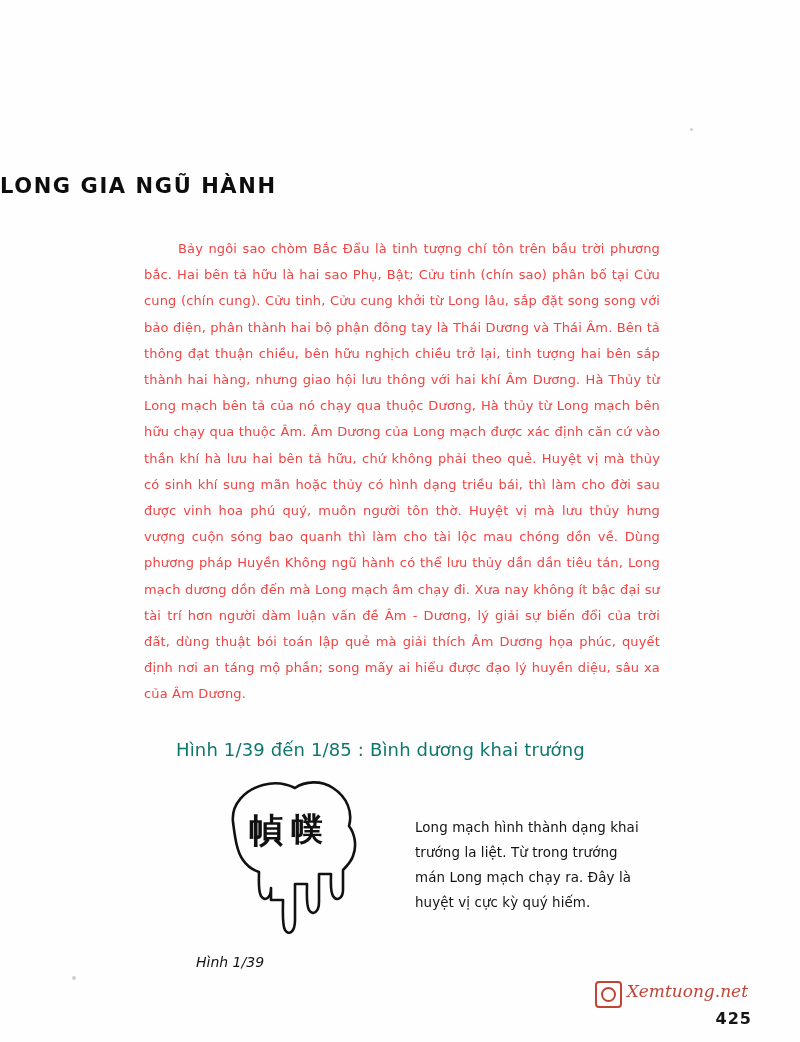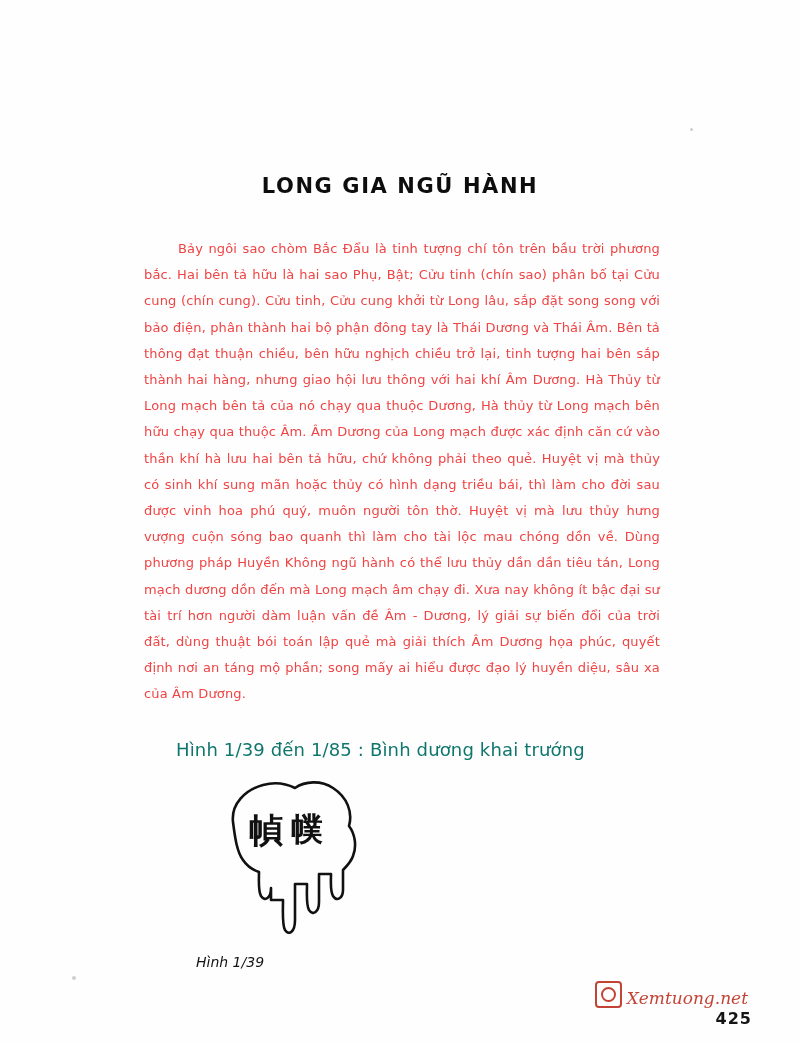--- a/index.html
+++ b/index.html
@@ -20,21 +20,20 @@
     position: absolute;
     inset: 0;
     background: #fefefe;
   }
 
   .title {
     position: absolute;
     top: 160px;
     left: 0;
     width: 800px;
-    text-align: center;
     font-family: "DejaVu Sans", sans-serif;
     font-weight: bold;
     font-size: 21px;
     letter-spacing: 1.6px;
     color: #0d0d0d;
   }
 
   .body-text {
     position: absolute;
     top: 236px;
@@ -103,21 +102,21 @@
     font-weight: bold;
     color: #151515;
     letter-spacing: 1px;
   }
 
   .watermark {
     position: absolute;
     right: 52px;
     bottom: 34px;
     display: flex;
-    align-items: flex-end;
+    align-items: flex-start;
     gap: 5px;
     opacity: 0.95;
   }
   .watermark .wm-mark {
     width: 23px;
     height: 23px;
     border: 2px solid #c0392b;
     border-radius: 4px;
     position: relative;
     flex: none;
@@ -187,20 +186,21 @@
                C68 128 62 132 58 126
                C55 121 56 110 56 102
                C50 100 44 96 40 90
                C34 82 32 68 30 52 Z" fill="none" stroke="#111111" stroke-width="2.6" stroke-linejoin="round"></path>
       <text x="46" y="72" font-family="DejaVu Sans, sans-serif" font-size="34" font-weight="bold" fill="#111111">幀</text>
       <text x="88" y="70" font-family="DejaVu Sans, sans-serif" font-size="32" font-weight="bold" fill="#111111">幞</text>
     </svg>
     <div class="figure-label">Hình 1/39</div>
   </div>
 
+  <div class="figure-note">Long mạch hình thành dạng khai trướng la liệt. Từ trong trướng mán Long mạch chạy ra. Đây là huyệt vị cực kỳ quý hiếm.</div>
 
   <div class="watermark">
     <span class="wm-mark"></span>
     <span class="wm-text">Xemtuong.net</span>
   </div>
 
   <div class="page-number">425</div>
 
 </div>
 

